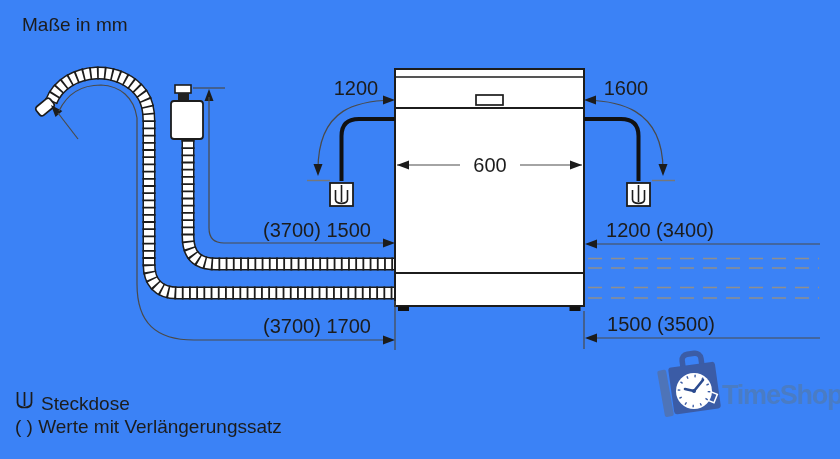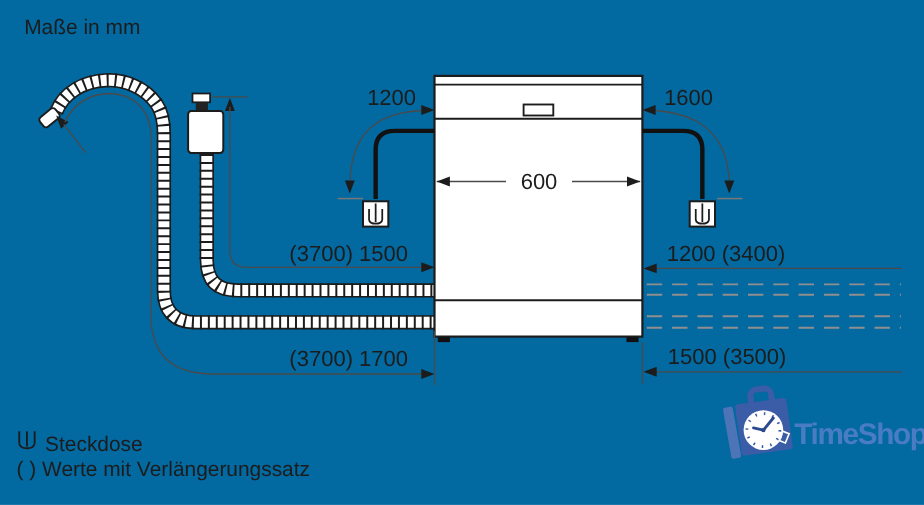--- a/index.html
+++ b/index.html
@@ -1,16 +1,16 @@
 <!DOCTYPE html>
 <html><head>
 <meta charset="utf-8">
 <style>
   html,body{margin:0;padding:0;background:#ffffff;}
-  .stage{position:relative;width:840px;height:459px;background:#0369a1;overflow:hidden;
+  .stage{position:relative;width:840px;height:459px;background:#3b82f6;overflow:hidden;
          font-family:"Liberation Sans","DejaVu Sans",sans-serif;}
   svg{display:block}
   text{font-family:"Liberation Sans","DejaVu Sans",sans-serif;fill:#1c1c1c;}
   .dim{font-size:20px;}
   .ttl{font-size:19px;}
   .leg{font-size:19px;}
   .logo-text{font-size:27px;font-weight:bold;letter-spacing:-1.2px;fill:#4a7cc4;}
 </style>
 </head>
 <body>

